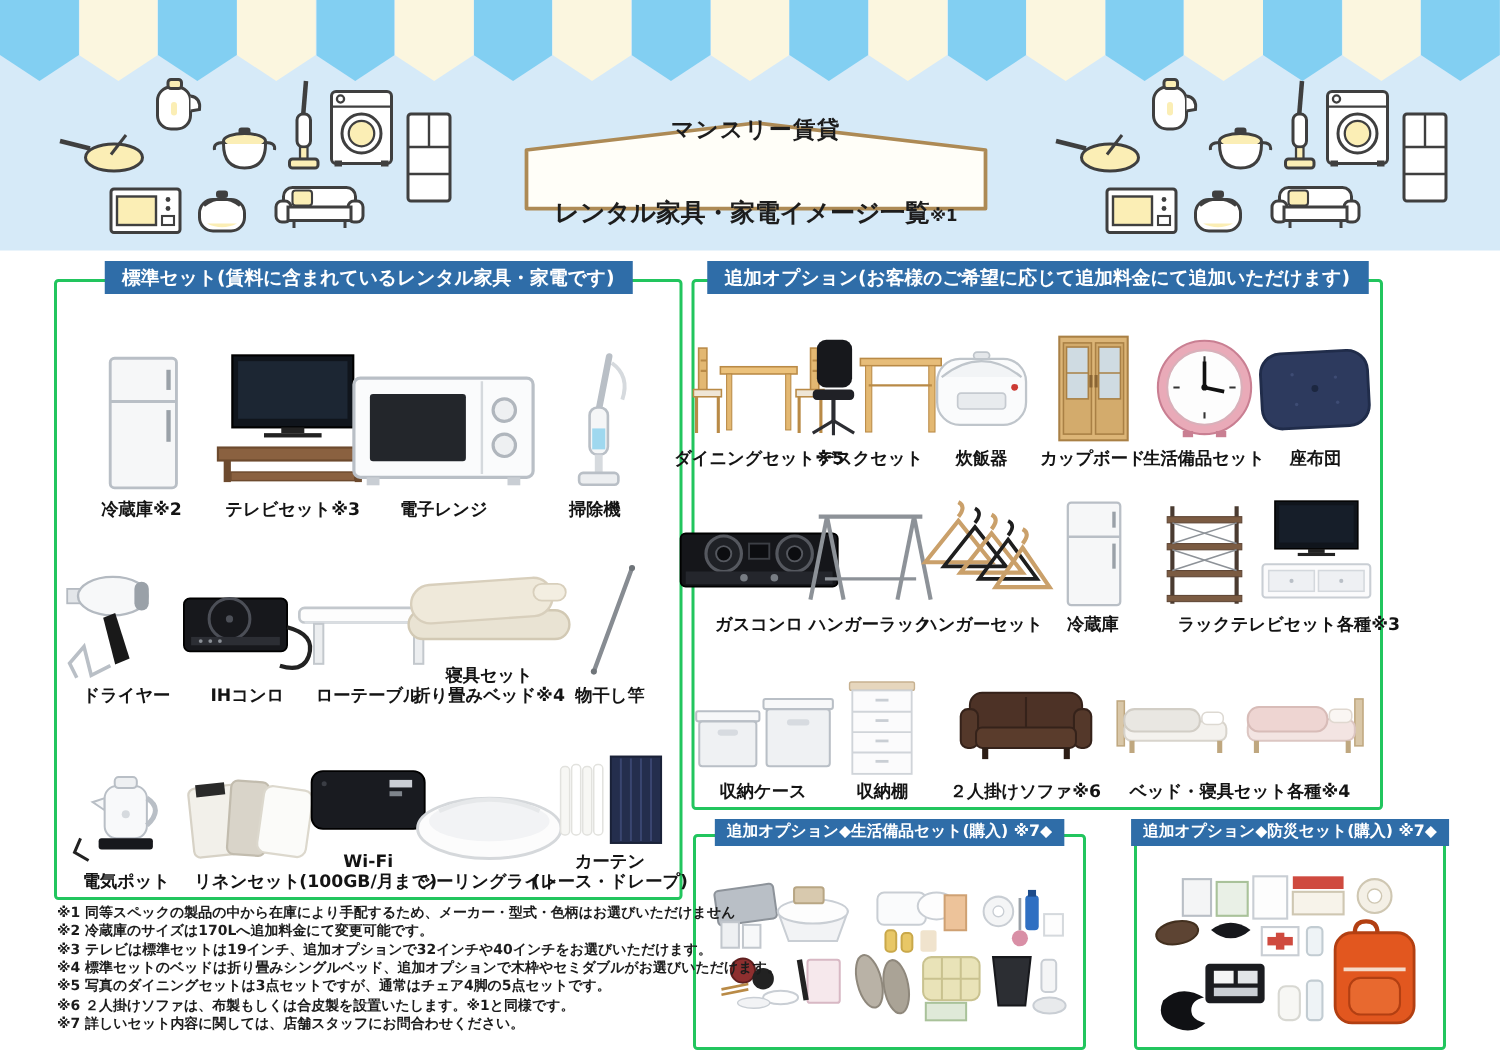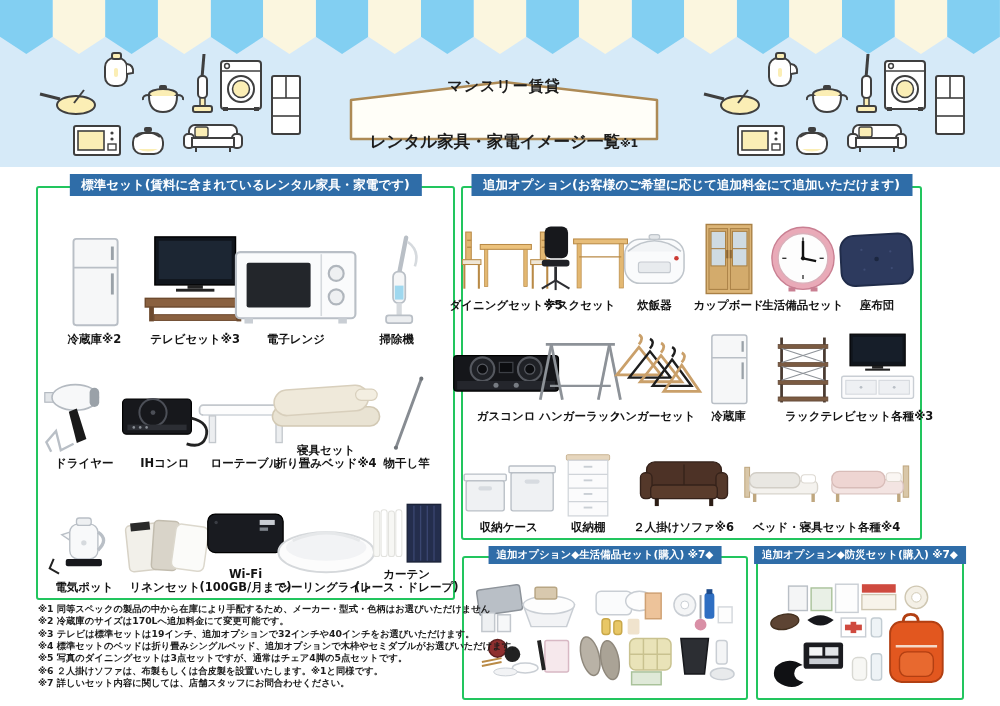--- a/index.html
+++ b/index.html
@@ -33,21 +33,21 @@
   .plaque svg.bg { position:absolute; inset:0; width:100%; height:100%; }
   .plaque .txt { position:absolute; inset:0; display:flex; flex-direction:column;
     align-items:center; justify-content:center; padding-top:9px;gap:36px; }
   .plaque .l1 { font-size:15px; font-weight:bold; color:#1d1d1d; letter-spacing:1px; line-height:1.25; }
   .plaque .l2 { font-size:16.5px; font-weight:bold; color:#1d1d1d; line-height:1.25;text-align:center; }
   .plaque .note { font-size:11px; font-weight:bold; }
   
   .panel { position:absolute; background:#fff; border:2px solid #22c55e; border-radius:3px; }
   .panel-standard { left:36px;  top:186px; width:419px; height:414px; }
   .panel-options  { left:461px; top:186px; width:461px; height:354px; }
-  .panel-life     { left:462px; top:556px; width:286px; height:144px; }
+  .panel-life     { left:462px; top:556px; width:262px; height:144px; }
   .panel-disaster { left:756px; top:556px; width:208px; height:144px;text-align:center; }
   .hbar { position:absolute; top:-14px; left:50%; transform:translateX(-50%);
     background:#2f6da8; color:#fff; font-weight:bold; font-size:12.5px;
     padding:4px 12px; white-space:nowrap; line-height:1.1; }
   .hbar.small { font-size:10.5px; top:-12px; padding:3px 8px; }
   
   .grid { position:absolute; left:6px; right:6px; top:15px; bottom:3px;
     display:flex; flex-direction:column; }
   .grid-row { flex:1; display:flex; align-items:flex-end; min-height:0; }
   .panel-standard .grid-row:nth-child(1){flex:1.16;}

